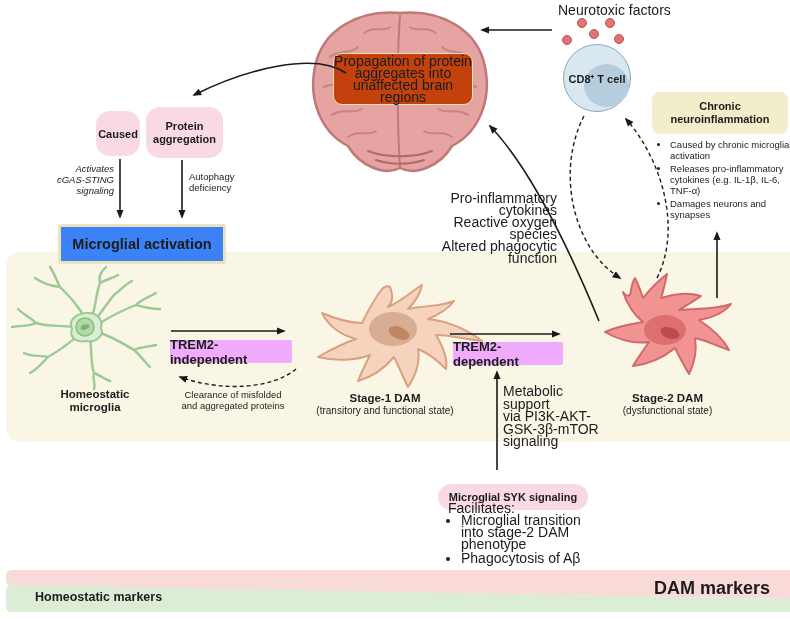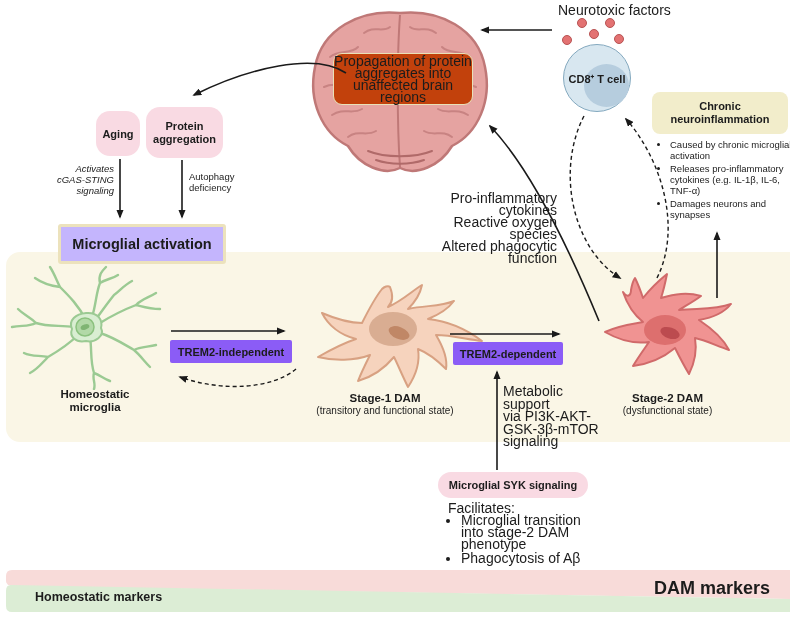--- a/index.html
+++ b/index.html
@@ -8,23 +8,23 @@
   .abs{position:absolute;}
   .pre{white-space:pre-line;}
   .ctr{text-align:center;}
   .b{font-weight:bold;}
   .band{background:#faf6e6;border-radius:14px 0 0 14px;}
   .creambox{background:#f1ecca;border:1px solid #ded294;border-radius:6px;
             display:flex;align-items:center;justify-content:center;margin-top:48px;}
   .creamlight{background:#c2410c;border:1px solid #e9e1b8;border-radius:9px;
             display:flex;align-items:center;justify-content:center;}
   .pinkbox{background:#f9dae3;border-radius:14px;display:flex;align-items:center;justify-content:center;}
-  .lavbox{background:#8b5cf6;border-radius:2px;display:flex;align-items:center;justify-content:center;
-          font-weight:bold;font-size:11px;text-align:right;}
-  .whitebox{background:#c4b5fd;border:3px solid #ece2bc;border-radius:3px;
+  .lavbox{background:#f0abfc;border-radius:2px;display:flex;align-items:center;justify-content:center;
+          font-weight:bold;font-size:13px;}
+  .whitebox{background:#3b82f6;border:3px solid #ece2bc;border-radius:3px;
           display:flex;align-items:center;justify-content:center;}
   .small{font-size:14px;line-height:12px;}
   .tiny{font-size:9.5px;line-height:11px;}
   .cellname{font-weight:bold;font-size:11.5px;line-height:13px;}
   .cellstate{font-size:10px;line-height:12px;}
   ul.blt{margin:0;padding:0 0 0 13px;}
   ul.blt li{margin:0 0 2px 0;}
   .dot{width:10px;height:10px;border-radius:50%;background:#e37272;border:1.5px solid #b85353;box-sizing:border-box;}
   svg{display:block;}
 </style>
@@ -85,21 +85,21 @@
 
   <div class="abs b ctr pre" style="left:652px;top:92px;width:136px;height:42px;background:#f2edcb;
        border-radius:8px;display:flex;align-items:center;justify-content:center;font-size:11px;line-height:13px;">Chronic
 neuroinflammation</div>
   <ul class="abs blt tiny" style="left:657px;top:139px;width:126px;">
     <li>Caused by chronic microglial activation</li>
     <li>Releases pro-inflammatory cytokines (e.g. IL-1β, IL-6, TNF-α)</li>
     <li>Damages neurons and synapses</li>
   </ul>
 
-  <div class="abs pinkbox b ctr" style="left:96px;top:111px;width:44px;height:45px;font-size:11px;">Aging</div>
+  <div class="abs pinkbox b ctr" style="left:96px;top:111px;width:44px;height:45px;font-size:11px;">Caused</div>
   <div class="abs pinkbox b ctr pre" style="left:146px;top:107px;width:77px;height:51px;font-size:11px;line-height:13px;">Protein
 aggregation</div>
   <div class="abs tiny pre" style="left:40px;top:163px;width:74px;text-align:right;font-style:italic;">Activates
 cGAS-STING
 signaling</div>
   <div class="abs tiny pre" style="left:189px;top:171px;width:62px;">Autophagy
 deficiency</div>
   <div class="abs whitebox b" style="left:58px;top:224px;width:168px;height:40px;font-size:14.5px;box-sizing:border-box;">Microglial activation</div>
 
   <div class="abs small pre" style="left:420px;top:192px;width:137px;text-align:right;">Pro-inflammatory cytokines
@@ -140,36 +140,38 @@
              C104,80 102,92 96,104 C90,94 86,86 82,78 C70,88 56,94 40,96
              C46,86 52,78 56,72 C42,74 26,70 12,62 C24,56 38,54 50,52
              C40,44 34,34 30,22 C34,28 38,26 38,20 C39,14 40,11 42,8 Z" fill="#f09392" stroke="#d06a6a" stroke-width="2" stroke-linejoin="round"></path>
     <ellipse cx="72" cy="60" rx="21" ry="15" fill="#dd6f6e"></ellipse>
     <ellipse cx="77" cy="63" rx="10" ry="5.5" fill="#bc4b4f" transform="rotate(18 77 63)"></ellipse>
   </svg>
 
   <div class="abs lavbox" style="left:170px;top:340px;width:122px;height:23px;">TREM2-independent</div>
   <div class="abs lavbox" style="left:453px;top:342px;width:110px;height:23px;">TREM2-dependent</div>
 
+  <div class="abs tiny pre ctr" style="left:168px;top:389px;width:130px;">Clearance of misfolded
+and aggregated proteins</div>
   <div class="abs cellname pre ctr" style="left:35px;top:388px;width:120px;">Homeostatic
 microglia</div>
   <div class="abs ctr" style="left:295px;top:392px;width:180px;">
     <div class="cellname">Stage-1 DAM</div>
     <div class="cellstate">(transitory and functional state)</div>
   </div>
   <div class="abs ctr" style="left:590px;top:392px;width:155px;">
     <div class="cellname">Stage-2 DAM</div>
     <div class="cellstate">(dysfunctional state)</div>
   </div>
   <div class="abs small pre" style="left:503px;top:385px;width:100px;line-height:12.5px;">Metabolic support
 via PI3K-AKT-
 GSK-3β-mTOR
 signaling</div>
 
-  <div class="abs b" style="left:438px;top:472px;width:150px;height:26px;background:#f9dae3;border-radius:13px;
+  <div class="abs b" style="left:438px;top:484px;width:150px;height:26px;background:#f9dae3;border-radius:13px;
        display:flex;align-items:center;justify-content:center;font-size:11px;">Microglial SYK signaling</div>
   <div class="abs small" style="left:448px;top:502px;width:160px;">
     <div>Facilitates:</div>
     <ul class="blt small" style="width:125px;">
       <li>Microglial transition into stage-2 DAM phenotype</li>
       <li>Phagocytosis of Aβ</li>
     </ul>
   </div>
 
   <svg class="abs" style="left:0;top:0;pointer-events:none;" width="790" height="619" viewBox="0 0 790 619">

